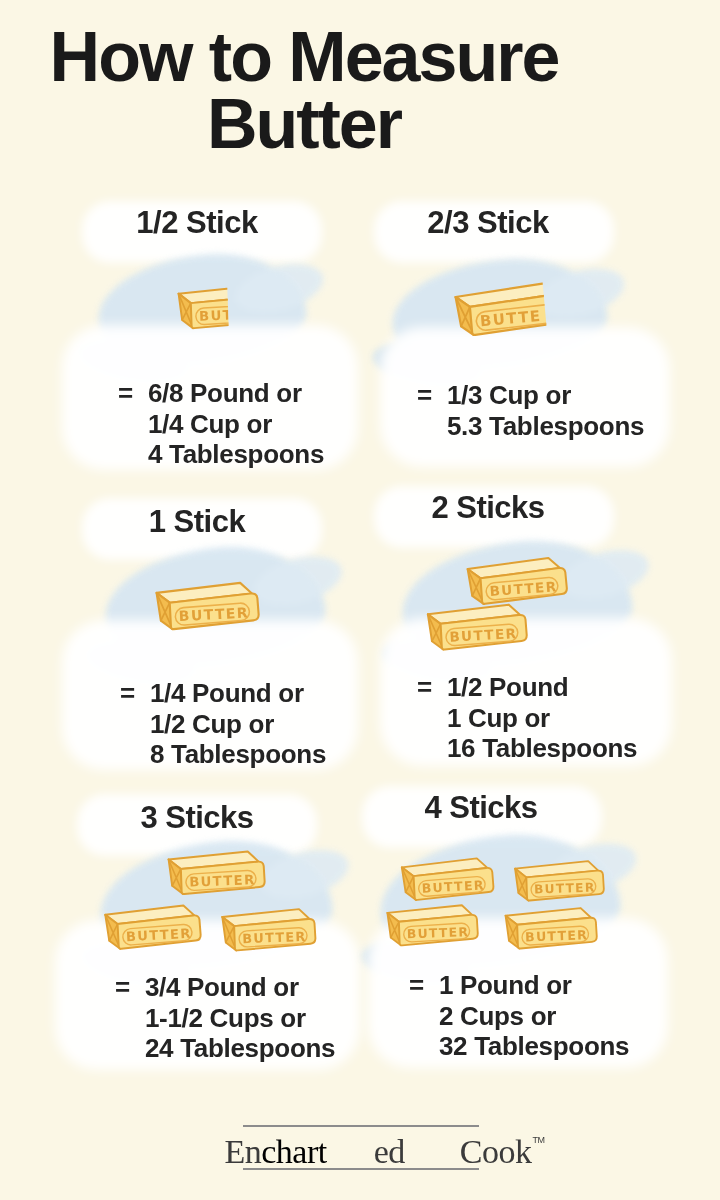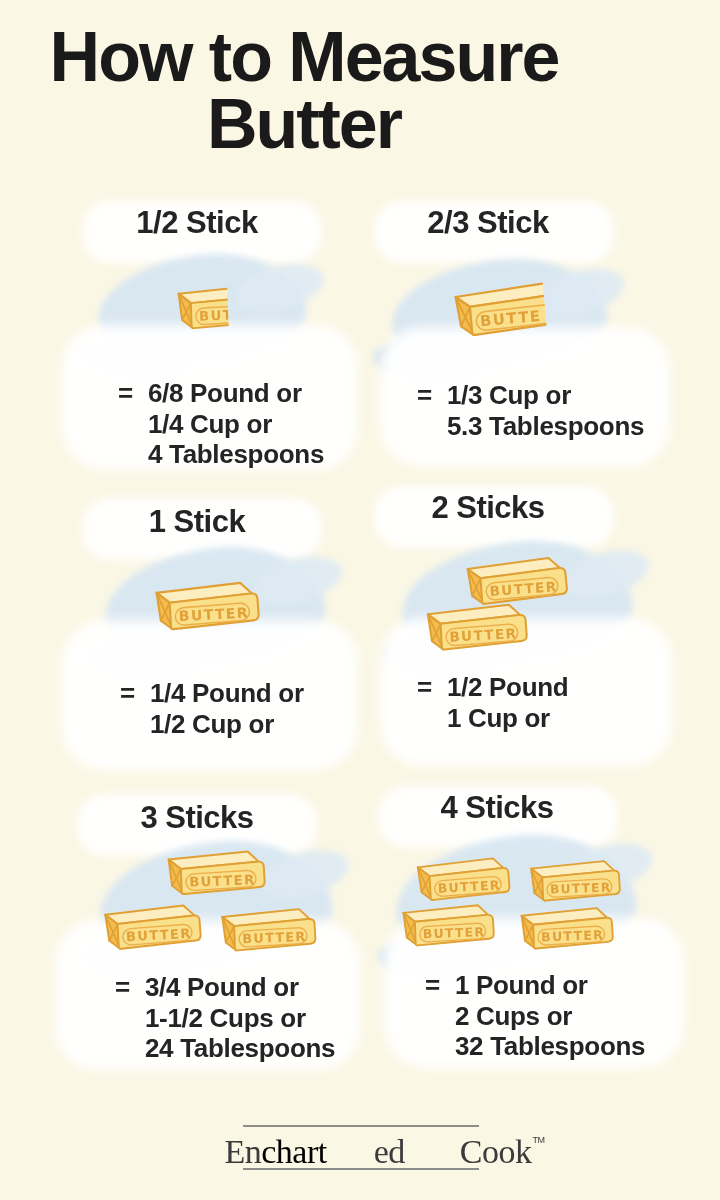--- a/index.html
+++ b/index.html
@@ -152,20 +152,21 @@
     <h2 class="card-heading" style="margin-top:14px;">1 Stick</h2>
     <svg class="stick" style="left:75px;top:90px;width:126px;height:55px;transform:rotate(-3deg);" viewBox="0 0 180 78">
       <use href="#butter-stick-shape" xlink:href="#butter-stick-shape"></use>
       <text class="stick-label" x="62" y="57">BUTTER</text>
     </svg>
     <div class="eq" style="left:60px;top:188px;">
       <span class="eq-sign">=</span>
       <div class="eq-lines">
         <div>1/4 Pound or</div>
         <div>1/2 Cup or</div>
+        <div>8 Tablespoons</div>
       </div>
     </div>
   </section>
 
   <section class="card col-right" style="left:380px;top:490px;width:300px;height:295px;">
     <div class="blob blob-head"></div>
     <div class="blob blob-blue" style="left:22px;top:52px;width:230px;height:122px;"></div>
     <div class="blob blob-white" style="left:0px;top:128px;width:292px;height:148px;"></div>
     <h2 class="card-heading" style="margin-top:0;">2 Sticks</h2>
     <svg class="stick" style="left:67px;top:66px;width:122px;height:53px;transform:rotate(-4deg);" viewBox="0 0 180 78">
@@ -174,20 +175,21 @@
     </svg>
     <svg class="stick" style="left:27px;top:112px;width:122px;height:53px;transform:rotate(-3deg);" viewBox="0 0 180 78">
       <use href="#butter-stick-shape" xlink:href="#butter-stick-shape"></use>
       <text class="stick-label" x="62" y="57">BUTTER</text>
     </svg>
     <div class="eq" style="left:37px;top:182px;">
       <span class="eq-sign">=</span>
       <div class="eq-lines">
         <div>1/2 Pound</div>
         <div>1 Cup or</div>
+        <div>16 Tablespoons</div>
       </div>
     </div>
   </section>
 
   <section class="card col-left" style="left:55px;top:790px;width:310px;height:305px;">
     <div class="blob blob-head" style="top:4px;"></div>
     <div class="blob blob-blue" style="left:45px;top:52px;width:232px;height:125px;"></div>
     <div class="blob blob-white" style="left:0px;top:130px;width:305px;height:150px;"></div>
     <h2 class="card-heading" style="margin-top:10px;">3 Sticks</h2>
     <svg class="stick" style="left:93px;top:58px;width:119px;height:52px;transform:rotate(-2deg);" viewBox="0 0 180 78">
@@ -205,21 +207,21 @@
     <div class="eq" style="left:60px;top:182px;">
       <span class="eq-sign">=</span>
       <div class="eq-lines">
         <div>3/4 Pound or</div>
         <div>1-1/2 Cups or</div>
         <div>24 Tablespoons</div>
       </div>
     </div>
   </section>
 
-  <section class="card col-right" style="left:384px;top:790px;width:310px;height:305px;">
+  <section class="card col-right" style="left:368px;top:790px;width:310px;height:305px;">
     <div class="blob blob-head"></div>
     <div class="blob blob-blue" style="left:12px;top:46px;width:240px;height:130px;"></div>
     <div class="blob blob-white" style="left:0px;top:128px;width:300px;height:150px;"></div>
     <h2 class="card-heading" style="margin-top:0;">4 Sticks</h2>
     <svg class="stick" style="left:14px;top:66px;width:114px;height:49px;transform:rotate(-3deg);" viewBox="0 0 180 78">
       <use href="#butter-stick-shape" xlink:href="#butter-stick-shape"></use>
       <text class="stick-label" x="62" y="57">BUTTER</text>
     </svg>
     <svg class="stick" style="left:128px;top:68px;width:110px;height:48px;transform:rotate(-2deg);" viewBox="0 0 180 78">
       <use href="#butter-stick-shape" xlink:href="#butter-stick-shape"></use>

